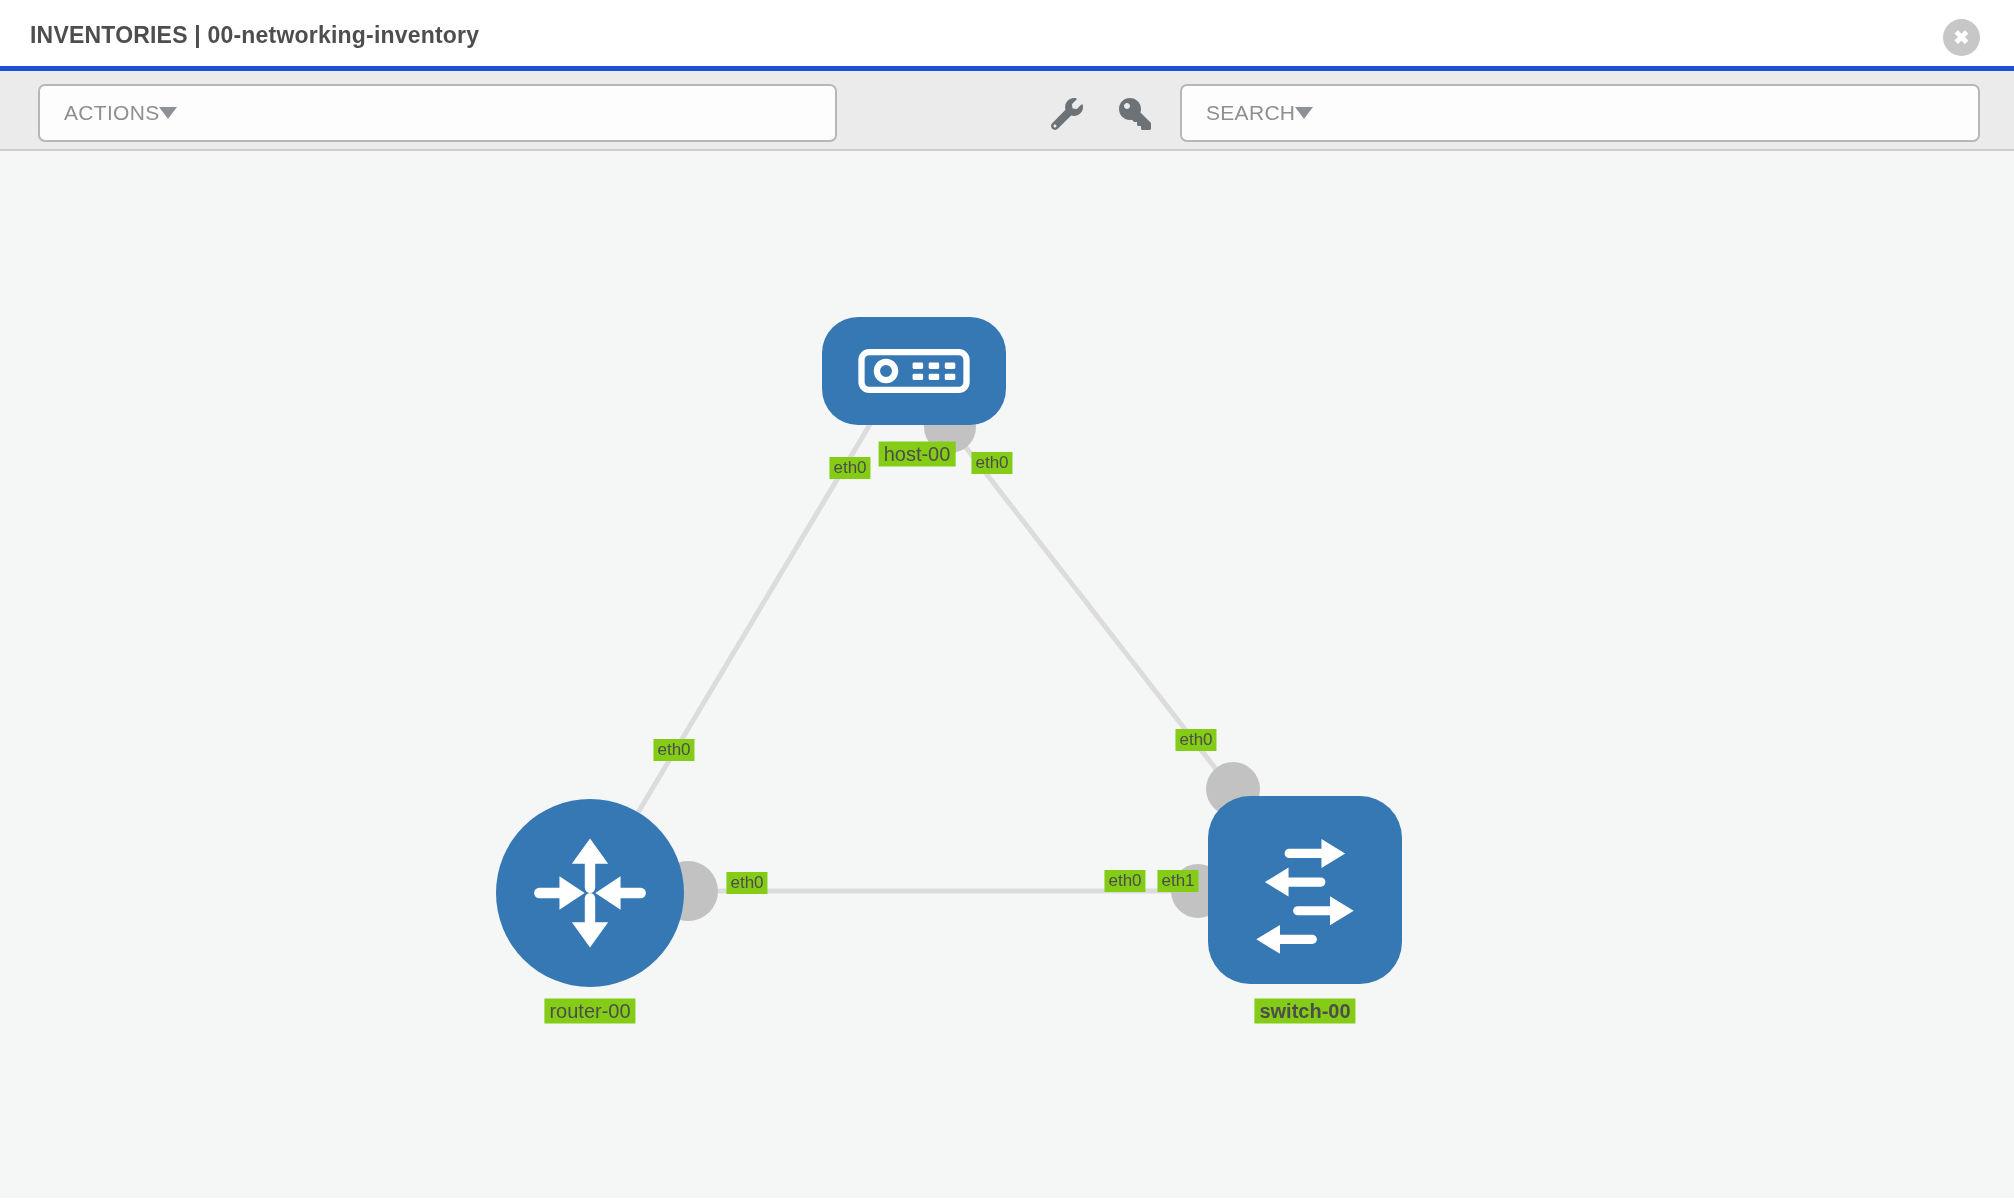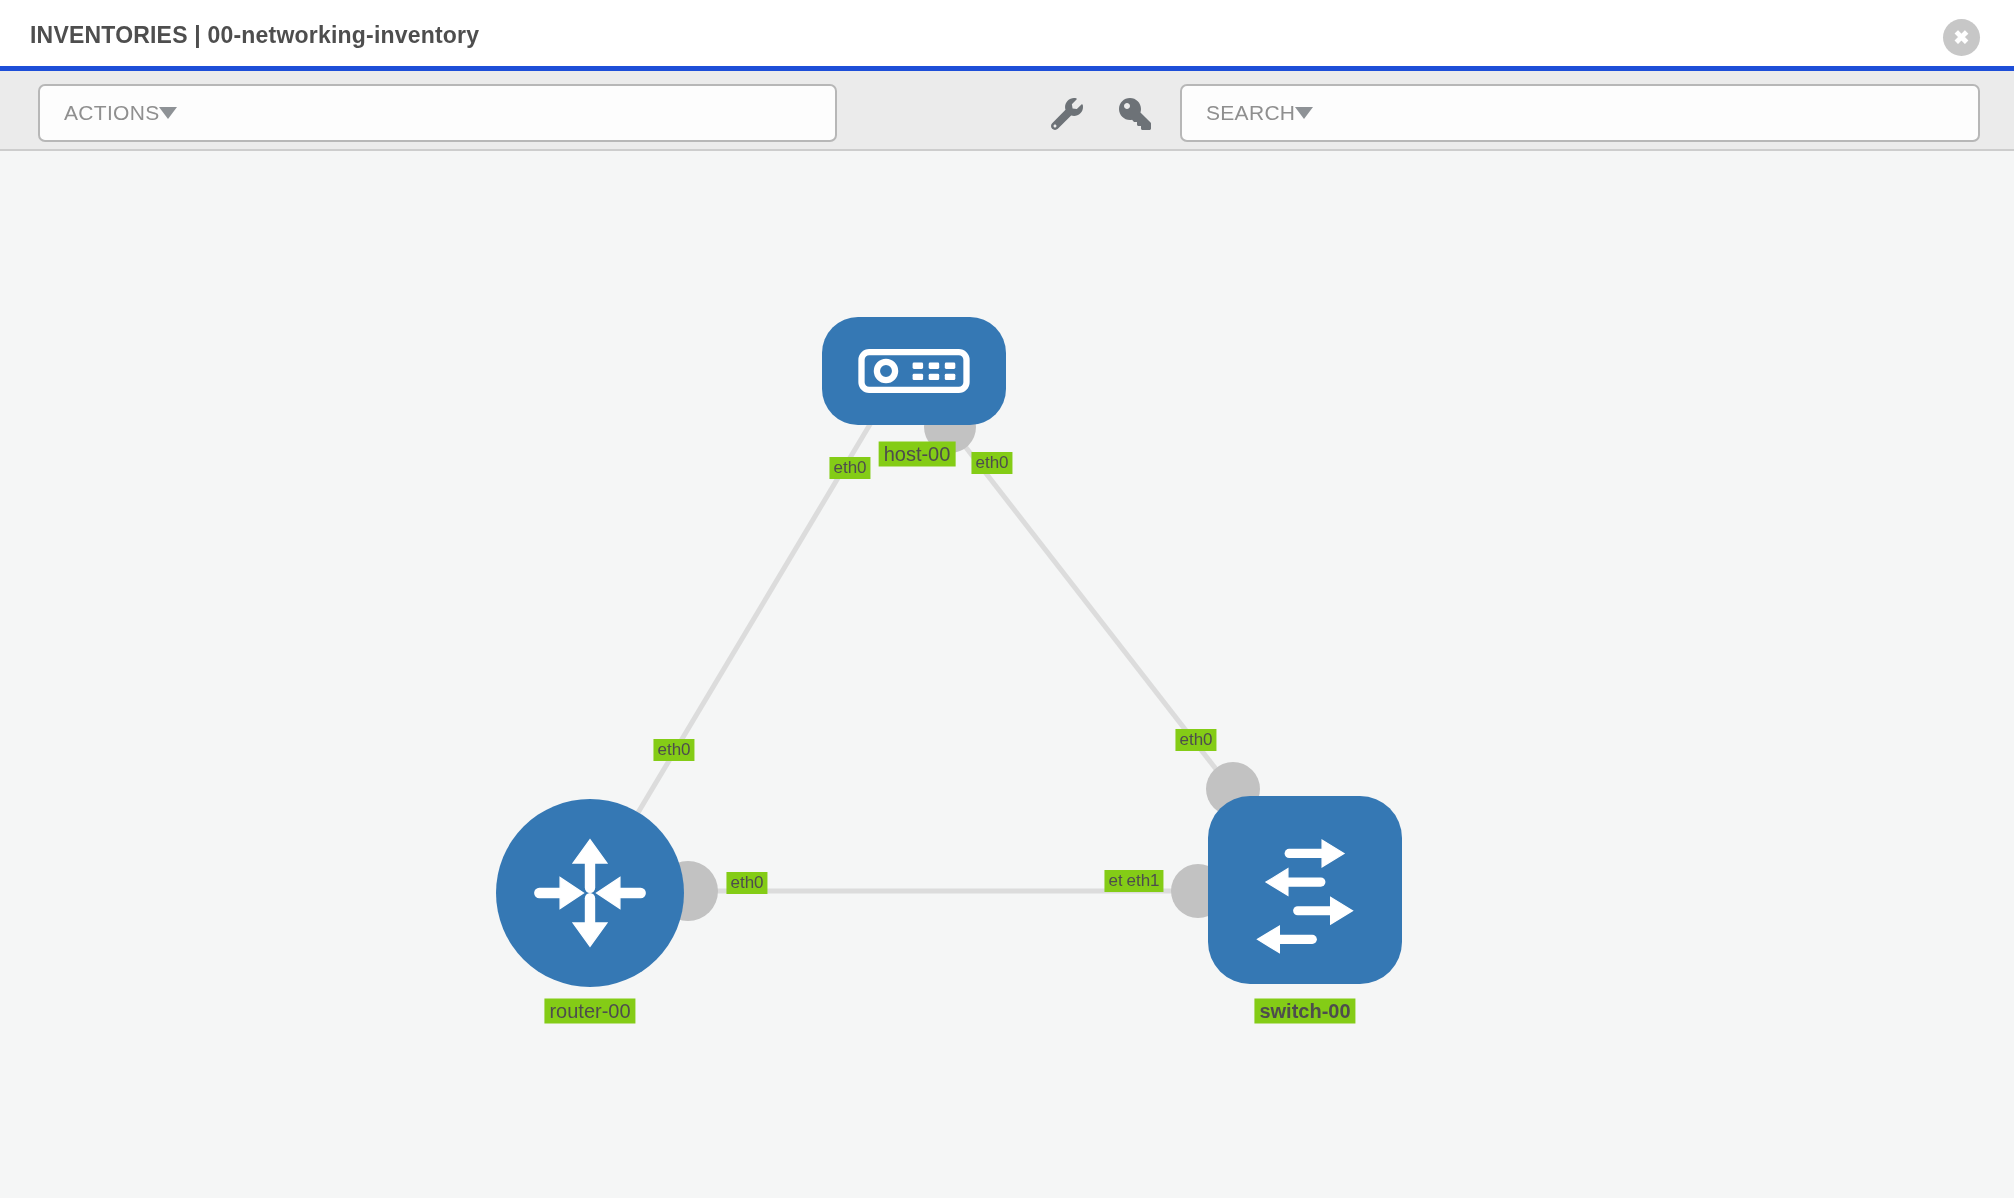--- a/index.html
+++ b/index.html
@@ -138,15 +138,15 @@
   <div class="glabel node-label" style="left:917px;  top:303px;">host-00</div>
   <div class="glabel node-label" style="left:590px;  top:860px;">router-00</div>
   <div class="glabel node-label" style="left:1305px; top:860px;font-weight:bold;">switch-00</div>
 
   <div class="glabel iface-label" style="left:850px;  top:317px;">eth0</div>
   <div class="glabel iface-label" style="left:992px;  top:312px;">eth0</div>
   <div class="glabel iface-label" style="left:674px;  top:599px;">eth0</div>
   <div class="glabel iface-label" style="left:1196px; top:589px;">eth0</div>
   <div class="glabel iface-label" style="left:747px;  top:732px;">eth0</div>
   <div class="glabel iface-label" style="left:1125px; top:730px;">eth0</div>
-  <div class="glabel iface-label ontop" style="left:1143px; top:730px;">eth1</div>
+  <div class="glabel iface-label ontop" style="left:1178px; top:730px;">eth1</div>
 
 </div>
 
 </body></html>

